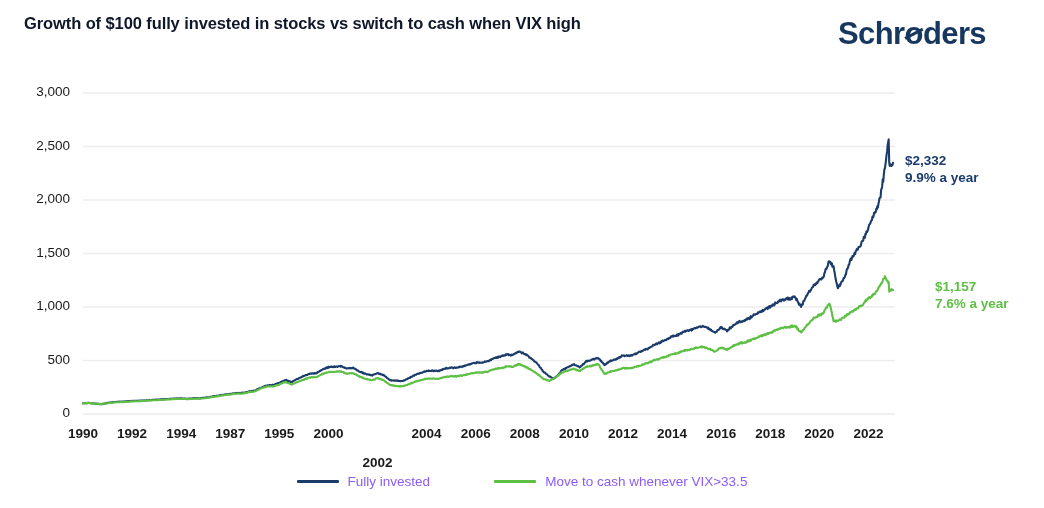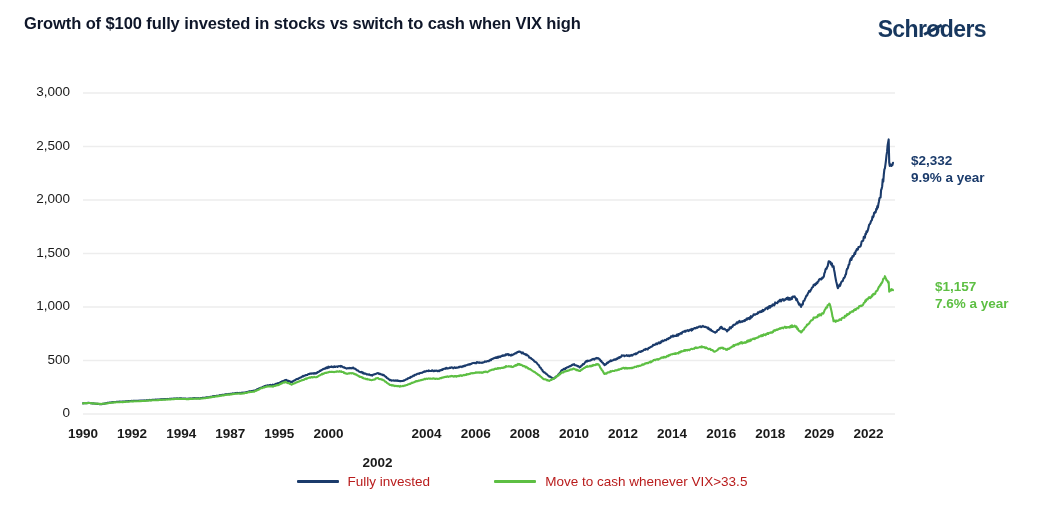--- a/index.html
+++ b/index.html
@@ -27,21 +27,21 @@
     font-size: 16.5px;
     font-weight: bold;
     color: #0f172a;
     letter-spacing: -0.1px;
     white-space: nowrap;
   }
   .brand-logo {
     position: absolute;
     right: 58px;
     top: 16px;
-    font-size: 23px;
+    font-size: 31px;
     font-weight: bold;
     color: #17375e;
     letter-spacing: -0.6px;
     white-space: nowrap;
     display: flex;
     align-items: center;
   }
   .brand-logo .slash-o {
     position: relative;
     display: inline-block;
@@ -84,38 +84,38 @@
     text-align: center;
     width: 60px;
     white-space: nowrap;
   }
   .annot {
     position: absolute;
     font-size: 13.5px;
     line-height: 17px;
     white-space: nowrap;
   }
-  .annot.navy { color: #1b3b6b; font-weight: 600; margin-left: 6px; }
+  .annot.navy { color: #1b3b6b; font-weight: 600; }
   .annot.green { color: #5dbf43; font-weight: 600; margin-left: 30px; }
   .legend {
     position: absolute;
     left: 0;
     top: 474px;
     width: 1044px;
     display: flex;
     justify-content: center;
     align-items: center;
     gap: 64px;
   }
   .legend-item {
     display: flex;
     align-items: center;
     gap: 9px;
     font-size: 13.5px;
-    color: #b91c1c;
+    color: #8b5cf6;
   }
   .legend-swatch {
     display: inline-block;
     width: 42px;
     height: 2.6px;
     border-radius: 1px;
   }
 </style>
 </head>
 <body>
@@ -164,21 +164,21 @@
         <div class="xtick" style="left: 298.455px; top: 426px;">2000</div>
         <div class="xtick" style="left: 347.545px; top: 417px; margin-top: 38px;">2002</div>
         <div class="xtick" style="left: 396.636px; top: 426px;">2004</div>
         <div class="xtick" style="left: 445.727px; top: 426px; text-align: center;">2006</div>
         <div class="xtick" style="left: 494.818px; top: 426px;">2008</div>
         <div class="xtick" style="left: 543.909px; top: 426px;">2010</div>
         <div class="xtick" style="left: 593px; top: 426px;">2012</div>
         <div class="xtick" style="left: 642.091px; top: 426px;">2014</div>
         <div class="xtick" style="left: 691.182px; top: 426px;">2016</div>
         <div class="xtick" style="left: 740.273px; top: 426px;">2018</div>
-        <div class="xtick" style="left: 789.364px; top: 426px;">2029</div>
+        <div class="xtick" style="left: 789.364px; top: 426px;">2020</div>
         <div class="xtick" style="left: 838.455px; top: 426px;">2022</div>
       </div>
     <div id="annots">
         <div class="annot navy" style="left: 905px; top: 152.476px;">
           <div>$2,332</div>
           <div>9.9% a year</div>
         </div>
         <div class="annot green" style="left: 905px; top: 278.201px;">
           <div>$1,157</div>
           <div>7.6% a year</div>

